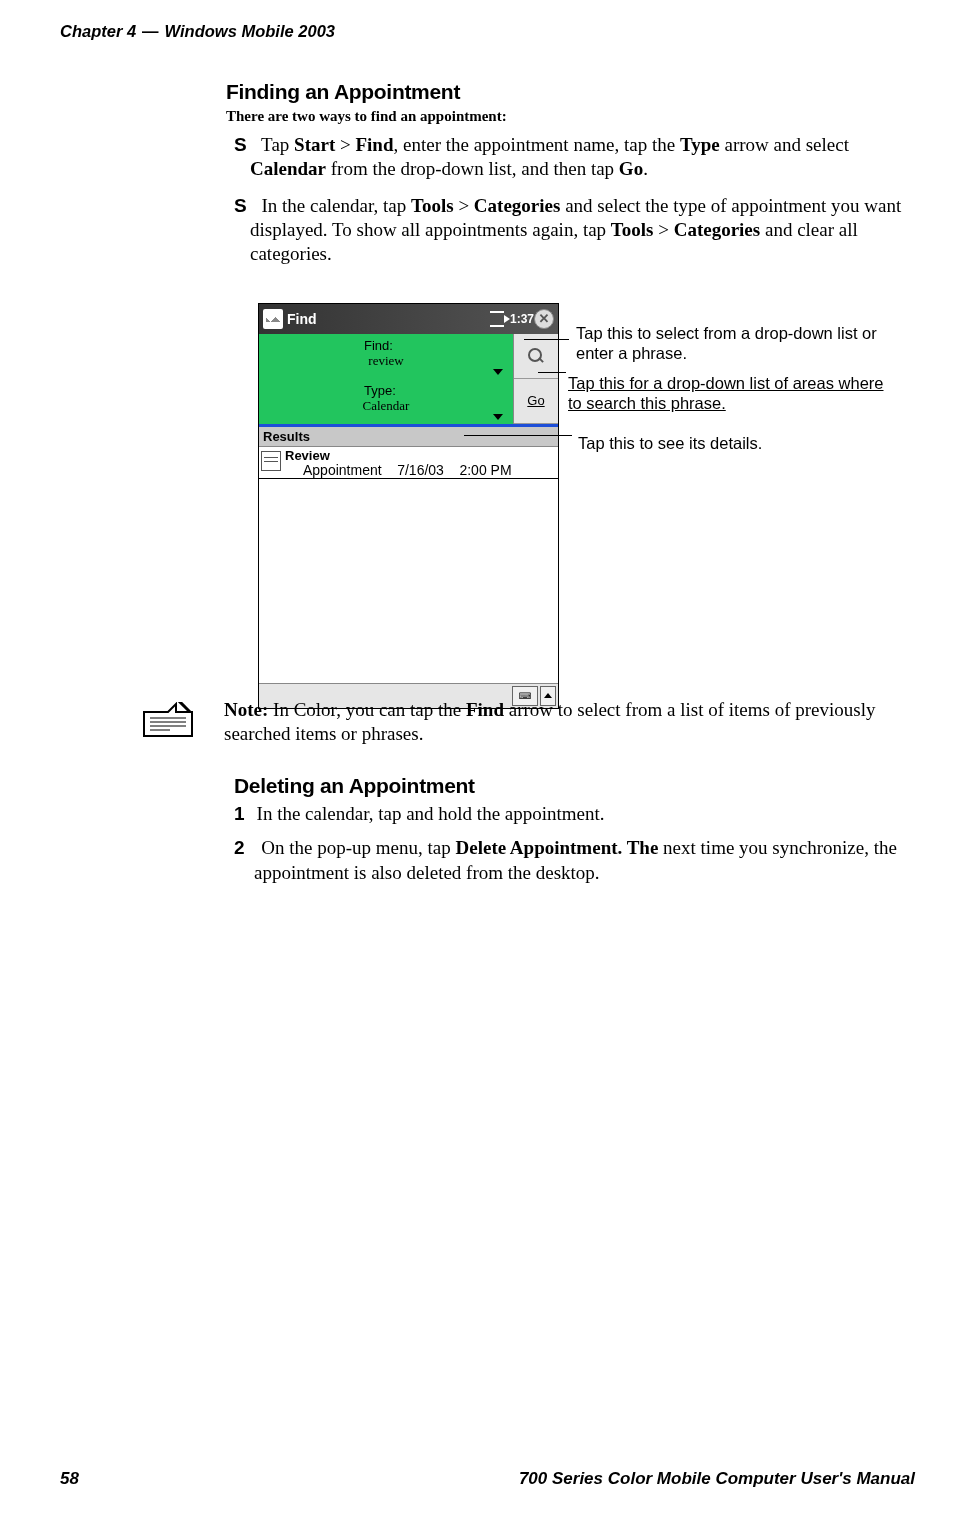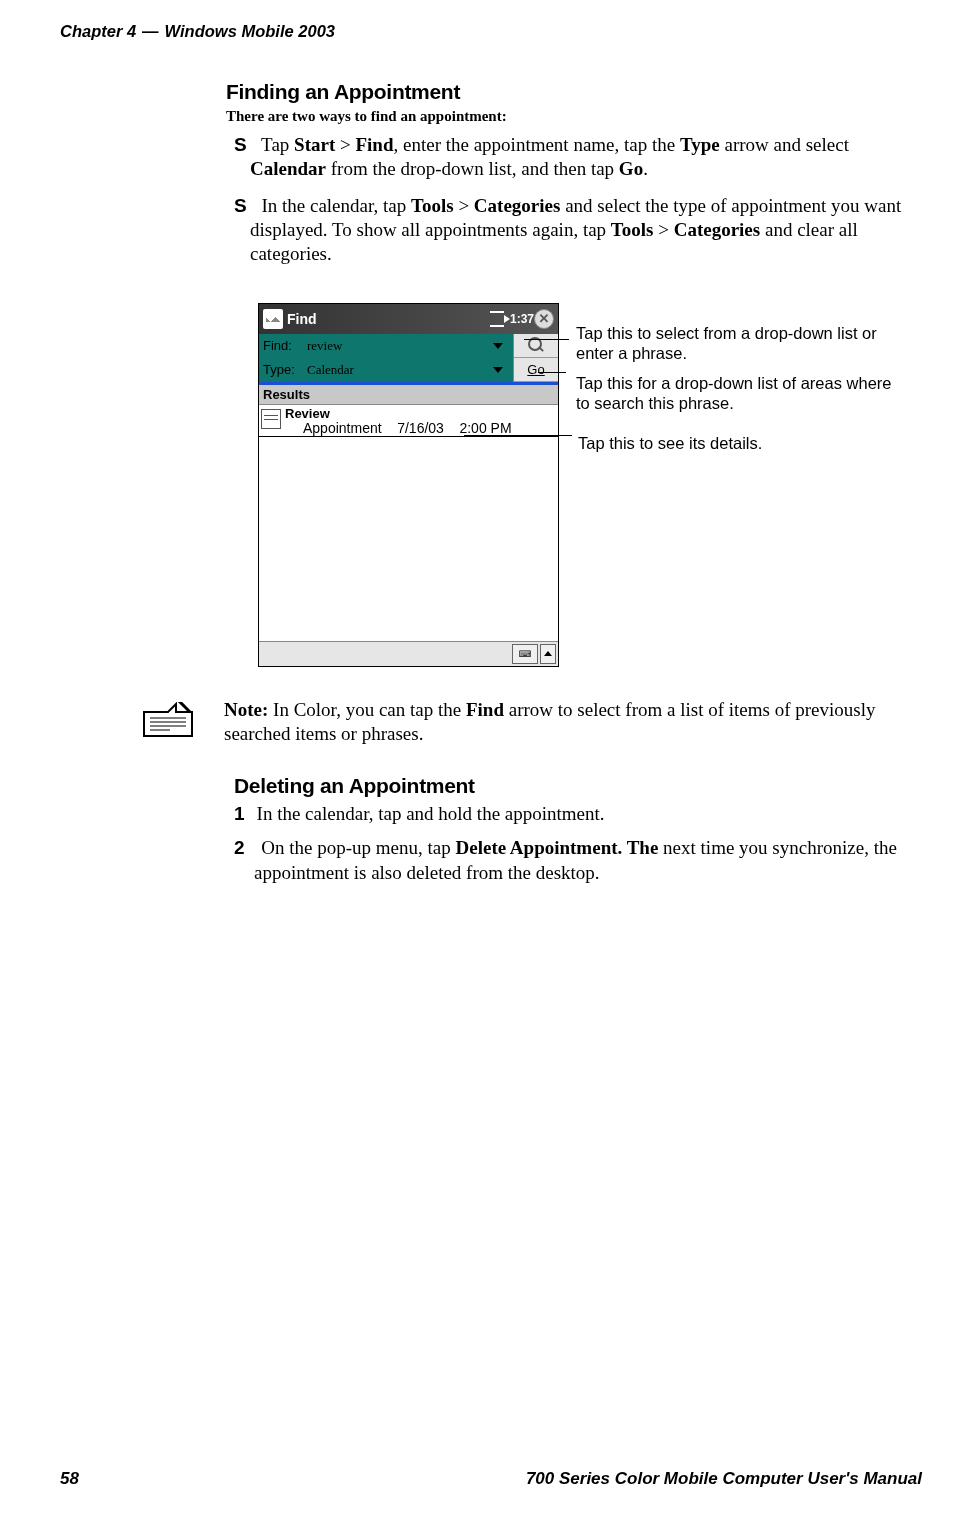--- a/index.html
+++ b/index.html
@@ -118,22 +118,23 @@
     width: 20px; height: 20px; border-radius: 50%;
     background: #ddd; color:#555;
     display: flex; align-items: center; justify-content: center;
     font-weight: bold; font-size: 13px;
     border: 1px solid #888;
     box-sizing: border-box;
   }
   .form-row {
     display: flex;
     align-items: center;
-    background: #0f766e;
+    background: #22c55e;
     padding: 4px 4px;
+    flex-direction: column;
   }
   .form-row .lbl { width: 44px; }
   .form-row .val { flex: 1; font-family: 'Comic Sans MS', cursive; font-size: 13px; }
   .dd-arrow {
     width: 0; height: 0; margin-left: auto; margin-right: 6px;
     border-left: 5px solid transparent;
     border-right: 5px solid transparent;
     border-top: 6px solid #000;
   }
   .go-col {
@@ -251,21 +252,21 @@
     content: counter(step);
     font-family: Arial, sans-serif;
     font-weight: 900;
     margin-right: 12px;
   }
 
   .footer {
     position: absolute;
     bottom: 30px;
     left: 60px;
-    right: 53px;
+    right: 60px;
     display: flex;
     justify-content: space-between;
     font-family: 'Trebuchet MS', Arial, sans-serif;
     font-style: italic;
     font-weight: bold;
     font-size: 17px;
   }
 </style>
 </head>
 <body>
@@ -338,21 +339,21 @@
           <span class="up-btn"></span>
         </div>
       </div>
 
       <div class="callout-line" style="left:298px; top:36px; width:45px;"></div>
       <div class="callout-line" style="left:312px; top:69px; width:28px;"></div>
       <div class="callout-line" style="left:238px; top:132px; width:108px;"></div>
 
       <div class="callouts">
         <div class="callout" style="left:12px; top:14px; white-space:normal; width:320px;">Tap this to select from a drop-down list or enter a phrase.</div>
-        <div class="callout" style="left:12px; top:64px; white-space:normal; width:320px;">Tap this for a drop-down list of areas where to search this phrase.</div>
+        <div class="callout" style="left:4px; top:64px; white-space:normal; width:320px;text-decoration:underline;">Tap this for a drop-down list of areas where to search this phrase.</div>
         <div class="callout" style="left:14px; top:124px;">Tap this to see its details.</div>
       </div>
     </div>
   </div>
 
   <div class="note-row">
     <div class="note-icon">
       <svg viewBox="0 0 56 40">
         <path d="M4 10 L28 10 L36 2 L36 10 L52 10 L52 34 L4 34 Z" fill="none" stroke="#000" stroke-width="2"></path>
         <path d="M10 16 L46 16 M10 20 L46 20 M10 24 L46 24 M10 28 L30 28" stroke="#000" stroke-width="1"></path>

